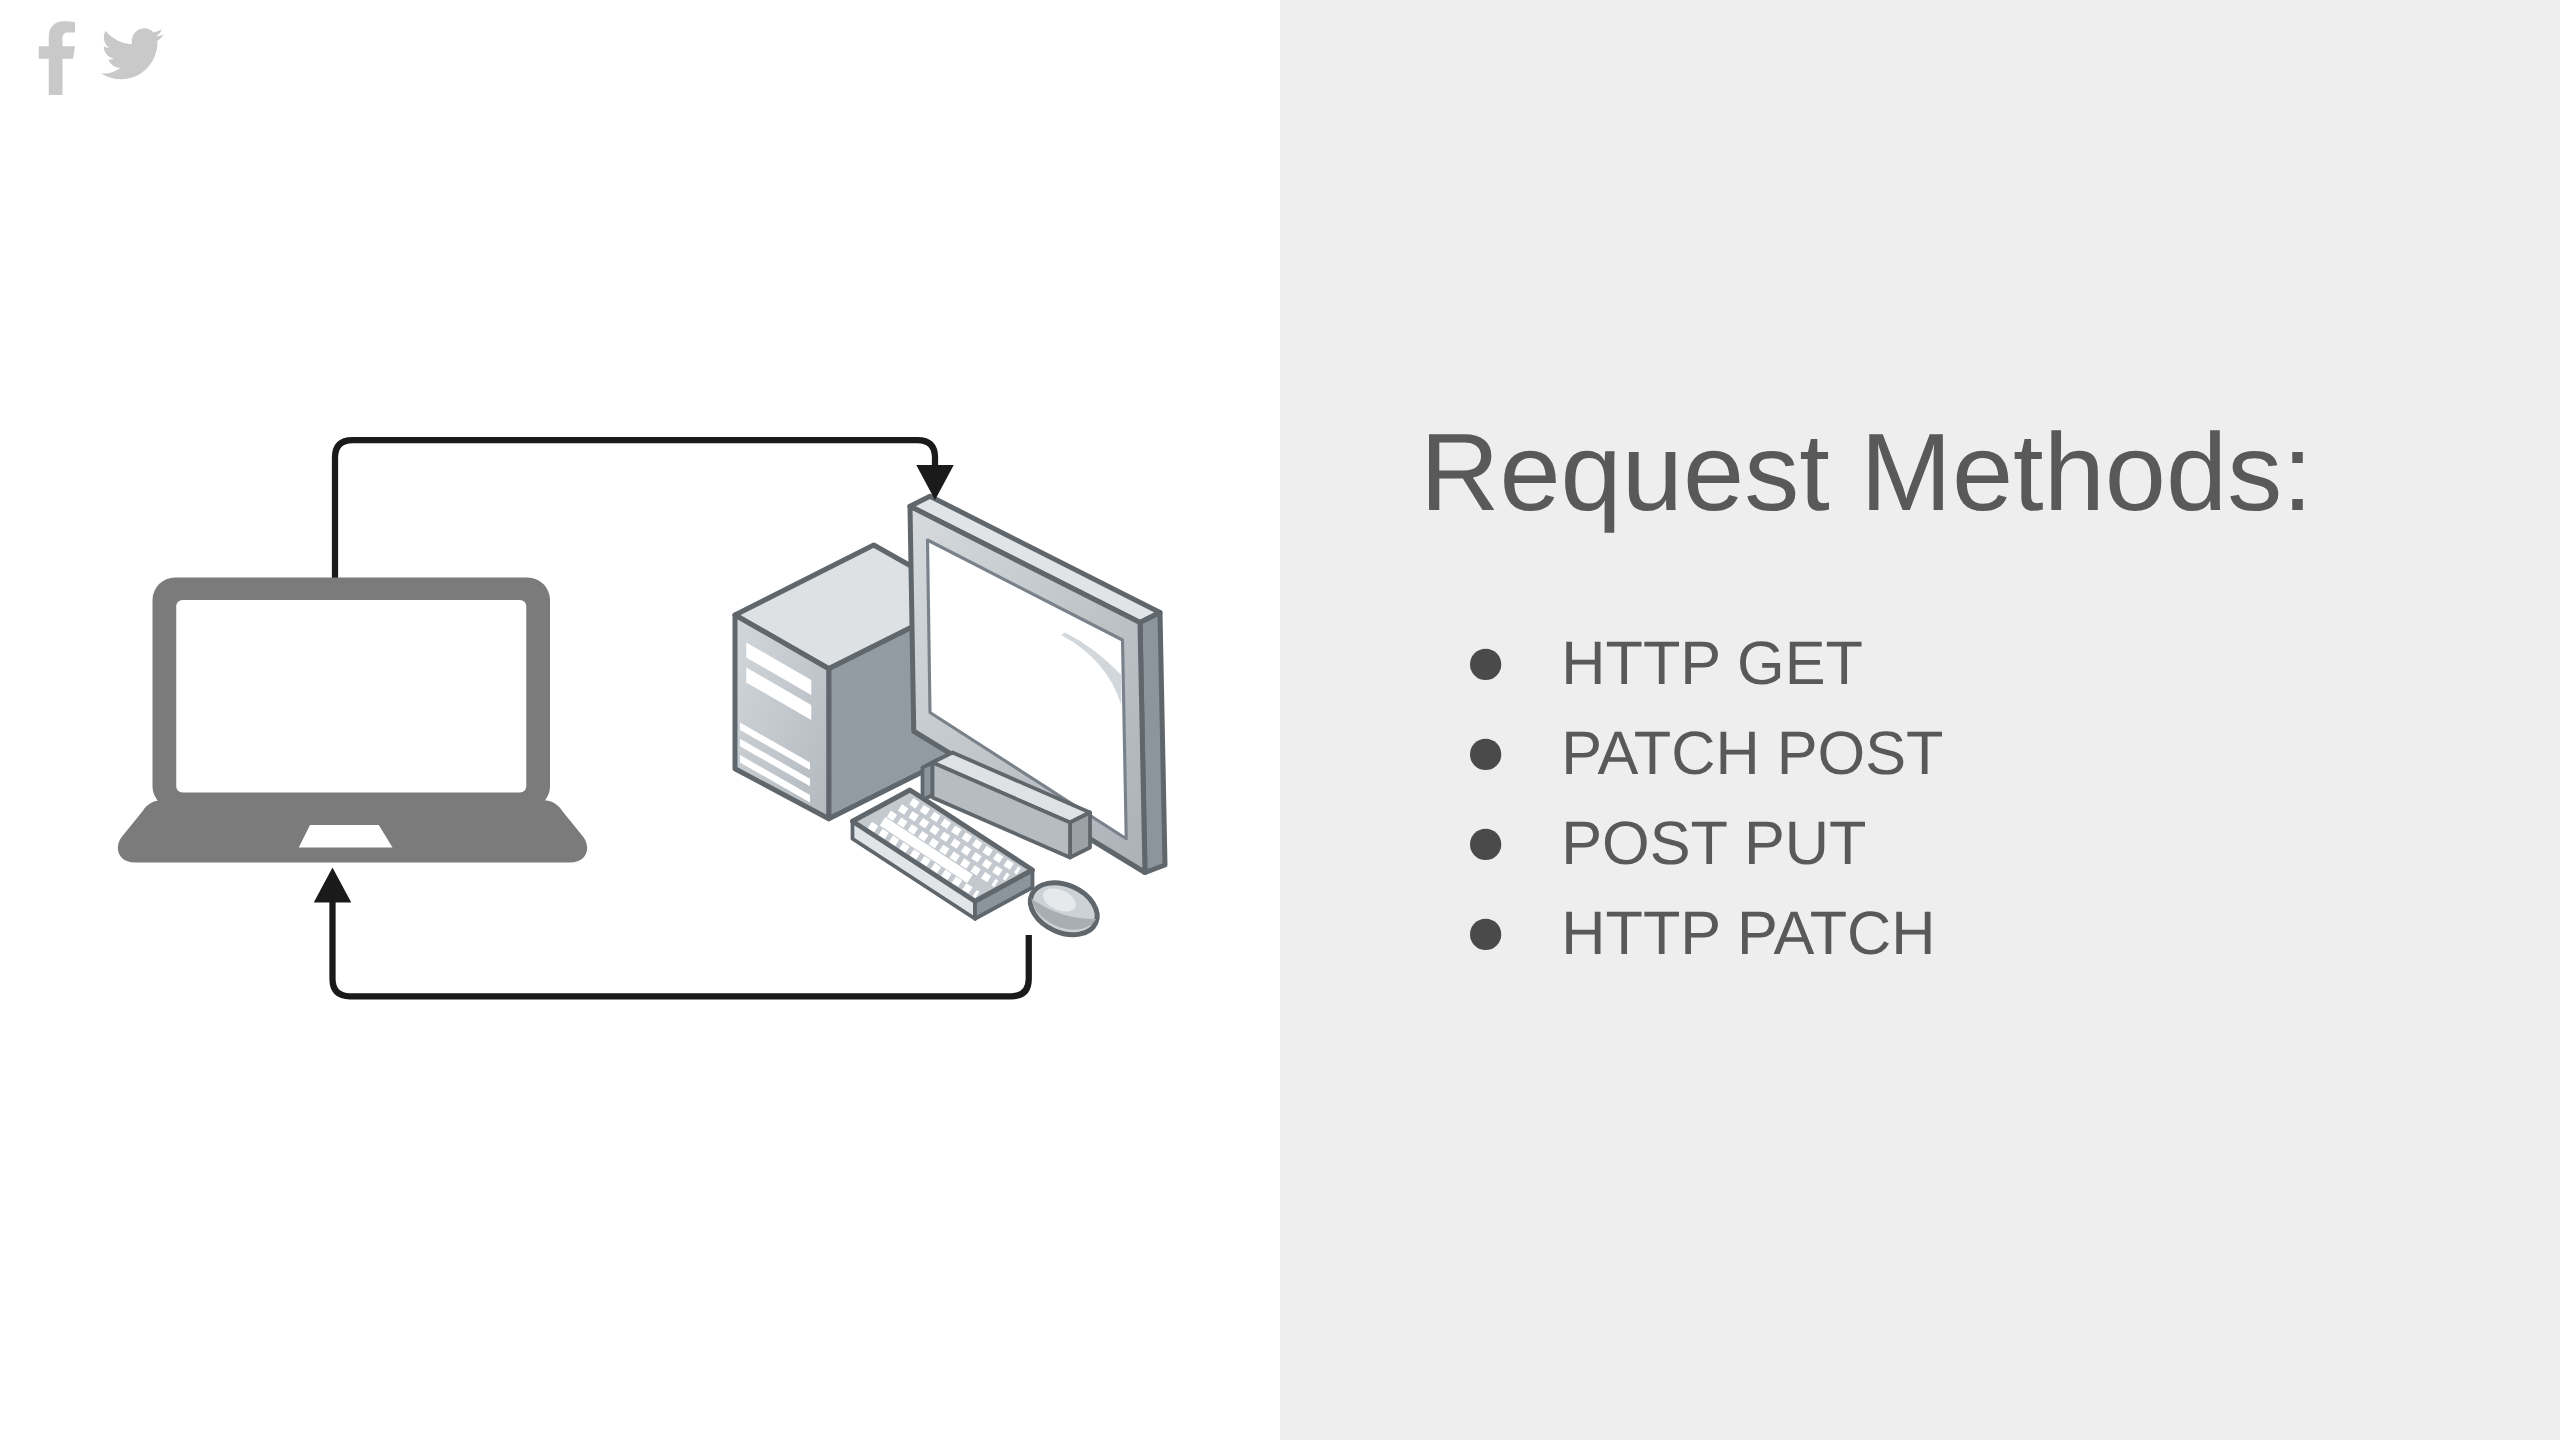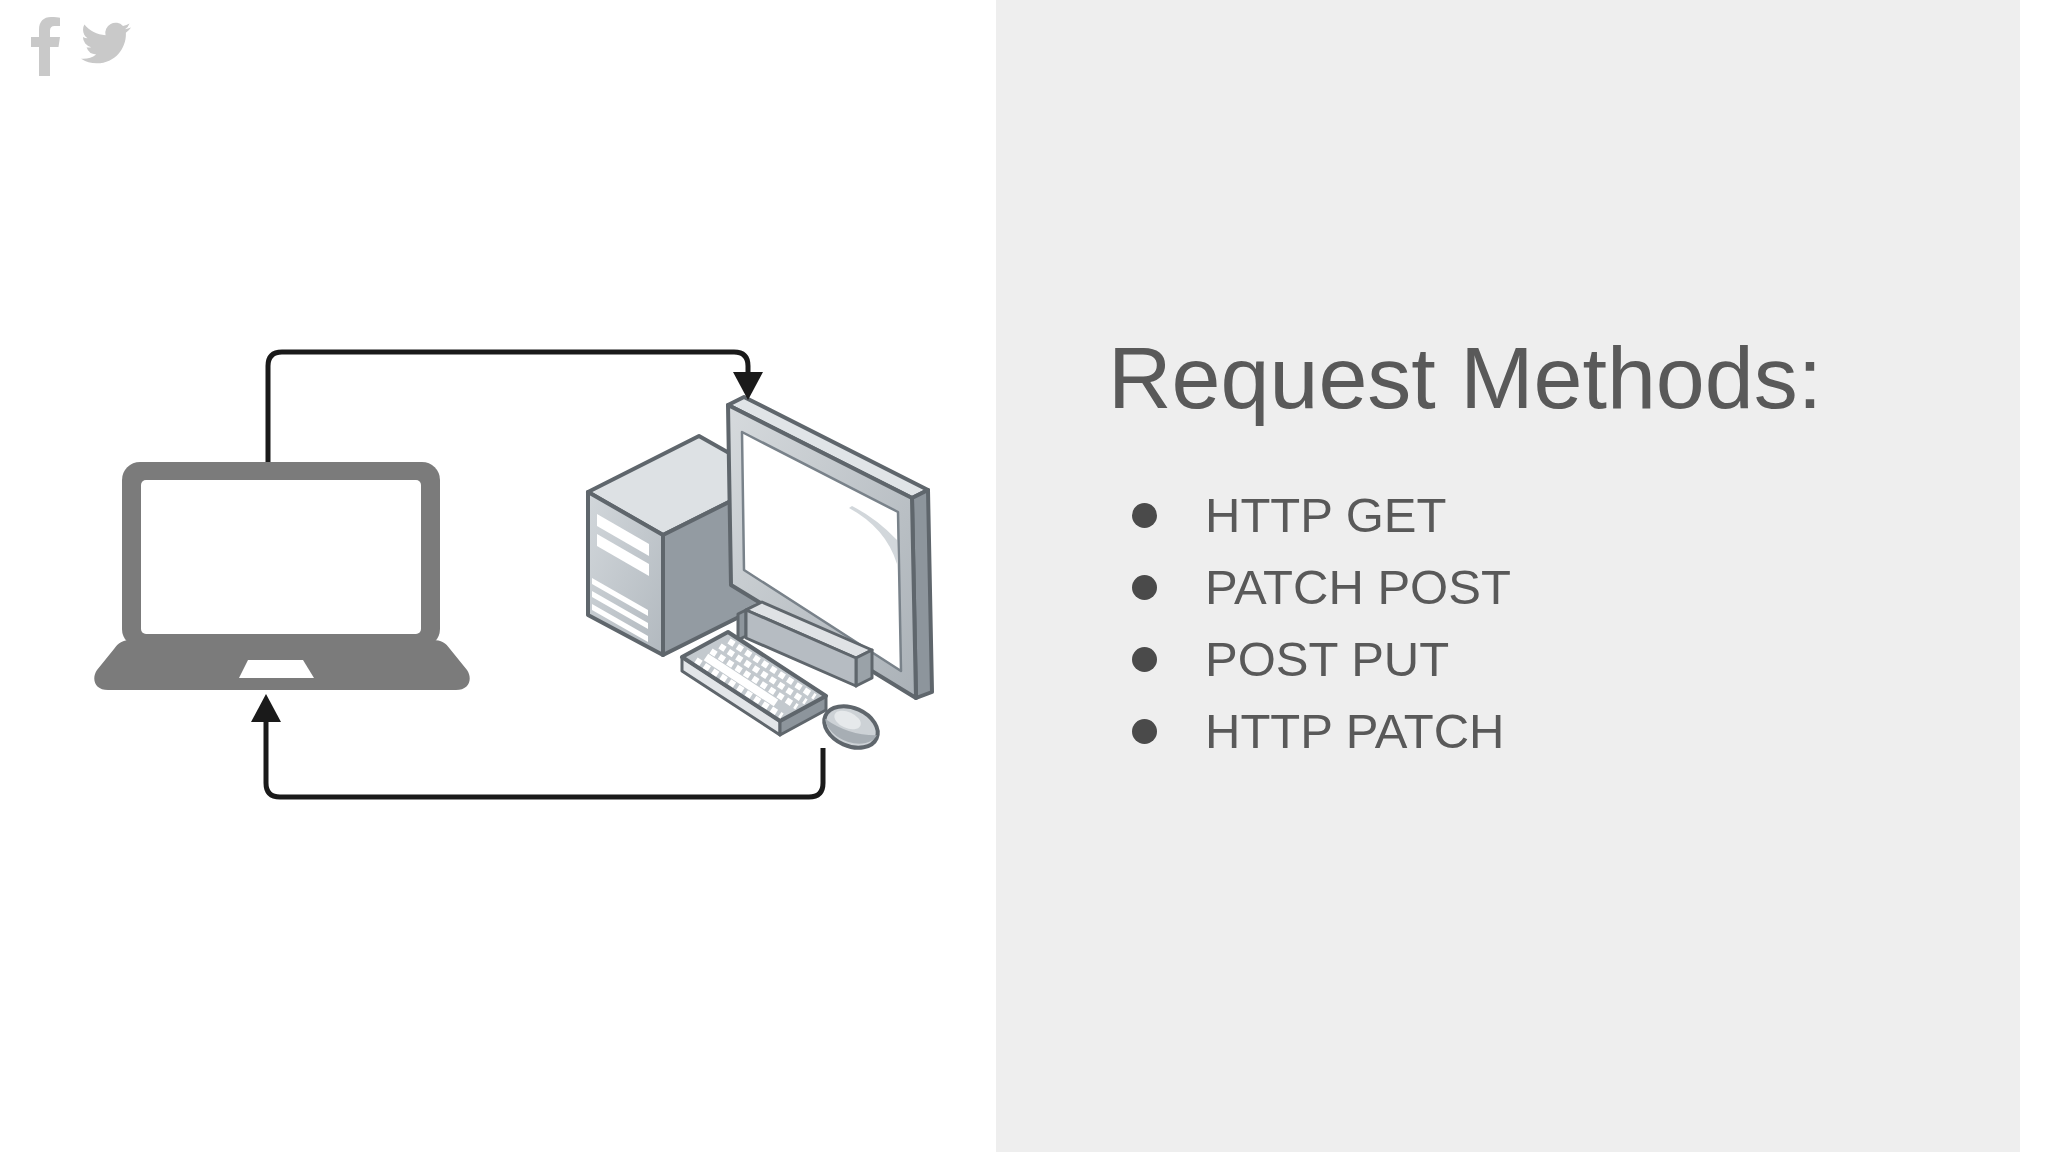--- a/index.html
+++ b/index.html
@@ -29,21 +29,21 @@
   .diagram {
     position: absolute;
     left: 0;
     top: 0;
     width: 1024px;
     height: 1152px;
   }
   
   .panel {
     position: absolute;
-    left: 996px;
+    left: 1024px;
     top: 0;
     width: 1024px;
     height: 1152px;
     background: #eeeeee;
   }
   .panel h1 {
     position: absolute;
     left: 112px;
     top: 330px;
     margin: 0;
@@ -51,21 +51,21 @@
     font-weight: 400;
     line-height: 1.1;
     color: #595959;
     letter-spacing: 0px;
     white-space: nowrap;
   }
   .methods {
     position: absolute;
     left: 136px;
     top: 479px;
-    margin: 0;
+    margin: 16px;
     padding: 0;
     list-style: none;
   }
   .methods li {
     display: flex;
     align-items: center;
     height: 72px;
     white-space: nowrap;
   }
   .methods .dot {

